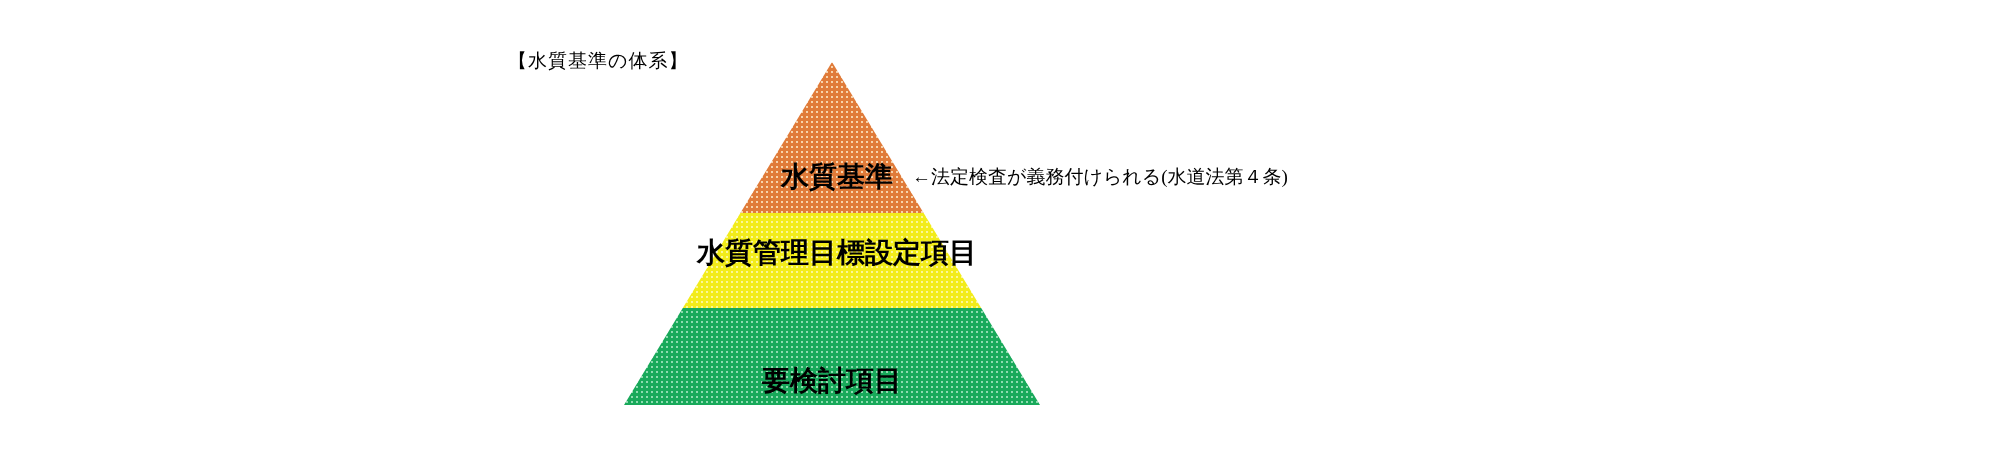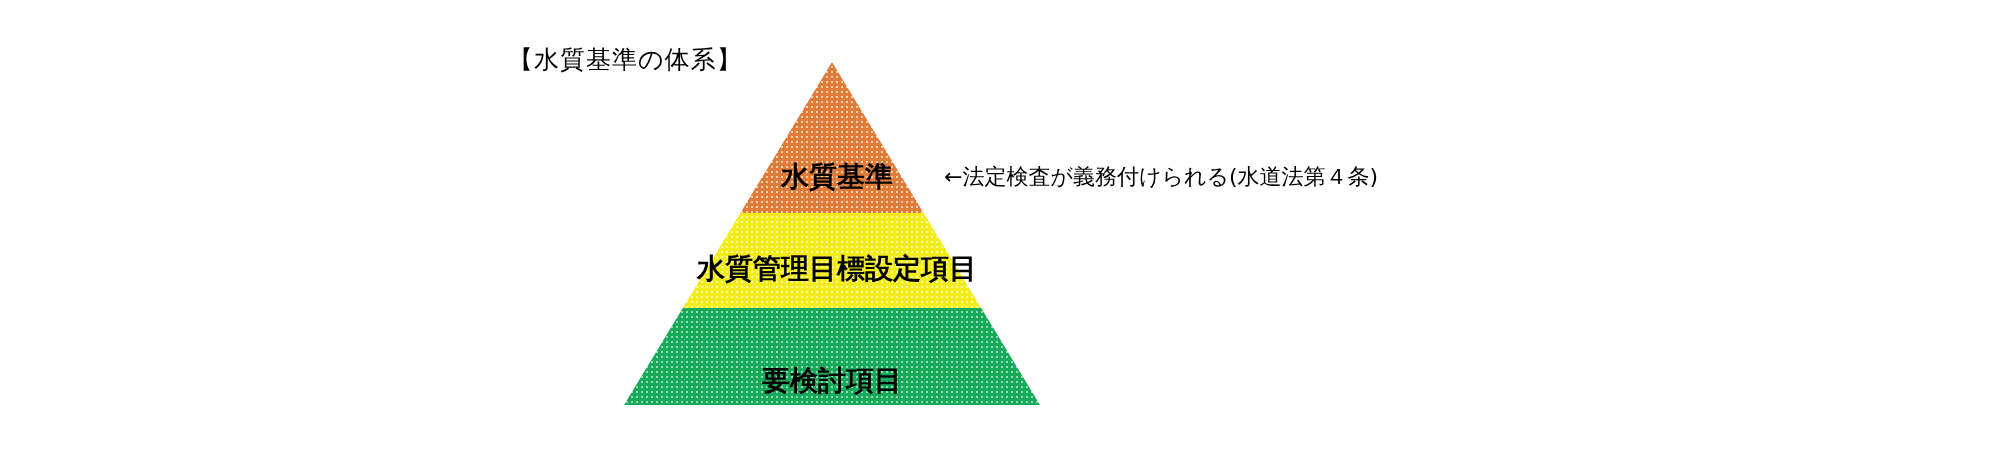--- a/index.html
+++ b/index.html
@@ -12,50 +12,51 @@
       height: 462px;
       position: relative;
       overflow: hidden;
       font-family: "DejaVu Sans", "Liberation Sans", sans-serif;
       color: #000000;
     }
     .title {
       position: absolute;
       left: 508px;
       top: 44px;
-      font-size: 25px;
+      font-size: 19px;
       line-height: 32px;
       letter-spacing: 1px;
       white-space: nowrap;
     }
     .pyramid {
       position: absolute;
       left: 0;
       top: 0;
       width: 2000px;
       height: 462px;
     }
     .band-label {
       position: absolute;
       font-weight: bold;
       font-size: 28px;
       line-height: 34px;
       white-space: nowrap;
       text-align: center;
     }
     .label-top { left: 772px; top: 160px; width: 130px; }
-    .label-mid { left: 676px; top: 252px; width: 322px; }
+    .label-mid { left: 676px; top: 236px; width: 322px; }
     .label-bot { left: 752px; top: 364px; width: 160px; }
     .annotation {
       position: absolute;
-      left: 944px;
+      left: 912px;
       top: 161px;
-      font-size: 22px;
+      font-size: 19px;
       line-height: 32px;
       white-space: nowrap;
+      font-family: Liberation Serif, serif;
     }
   </style>
 </head>
 <body>
 
 <div class="title">【水質基準の体系】</div>
 
 <svg class="pyramid" width="2000" height="462" viewBox="0 0 2000 462" xmlns="http://www.w3.org/2000/svg">
   <defs>
     <pattern id="dots-orange" width="5" height="5" patternUnits="userSpaceOnUse">

